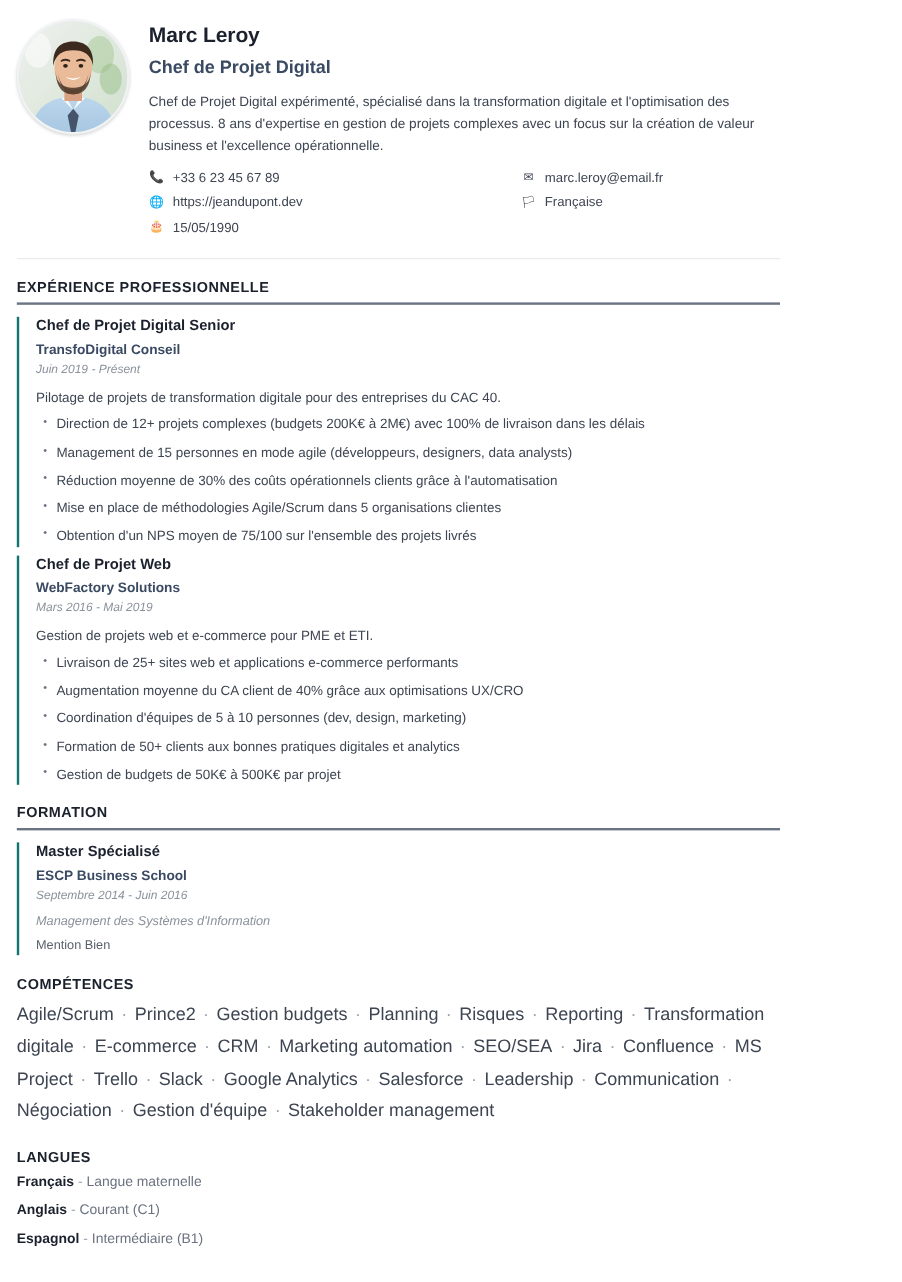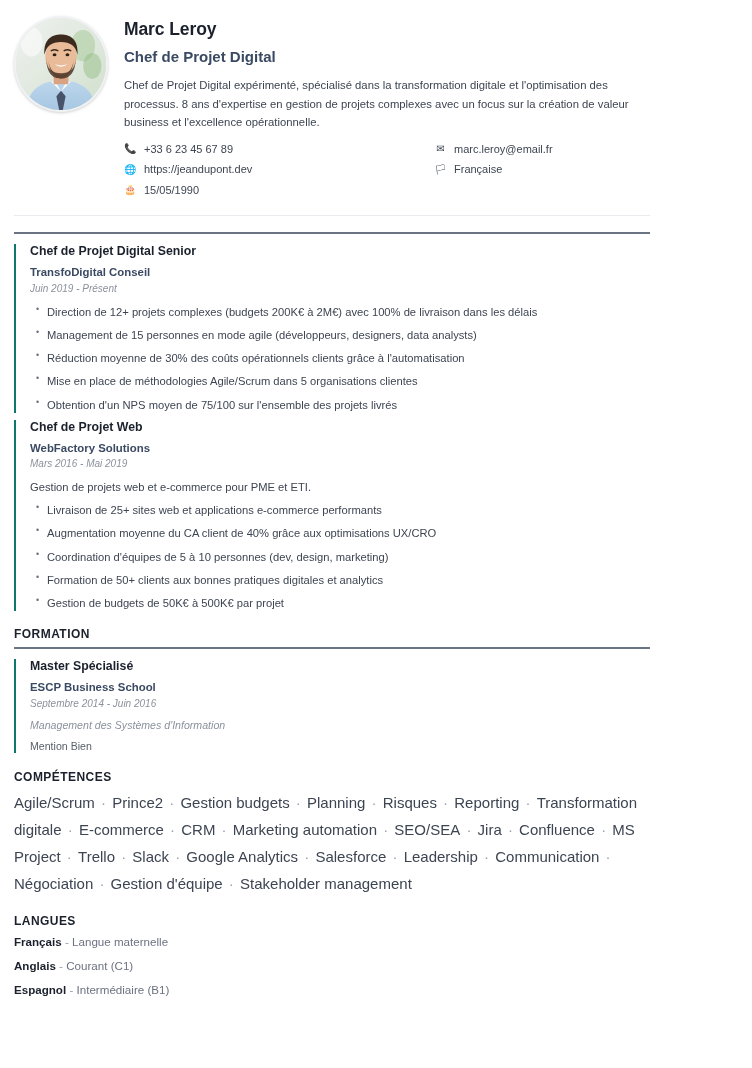--- a/index.html
+++ b/index.html
@@ -281,26 +281,28 @@
         <div class="contact-item">
           <span class="cicon">🎂</span>
           <span>15/05/1990</span>
         </div>
       </div>
     </div>
   </div>
   <div class="head-divider"></div>
 
   <div class="section">
+    <div class="section-title">EXPÉRIENCE PROFESSIONNELLE</div>
     <div class="section-rule"></div>
 
     <div class="entry">
       <div class="entry-title">Chef de Projet Digital Senior</div>
       <div class="entry-org">TransfoDigital Conseil</div>
       <div class="entry-dates">Juin 2019 - Présent</div>
+      <p class="entry-desc">Pilotage de projets de transformation digitale pour des entreprises du CAC 40.</p>
       <ul class="bullets">
         <li>Direction de 12+ projets complexes (budgets 200K€ à 2M€) avec 100% de livraison dans les délais</li>
         <li>Management de 15 personnes en mode agile (développeurs, designers, data analysts)</li>
         <li>Réduction moyenne de 30% des coûts opérationnels clients grâce à l'automatisation</li>
         <li>Mise en place de méthodologies Agile/Scrum dans 5 organisations clientes</li>
         <li>Obtention d'un NPS moyen de 75/100 sur l'ensemble des projets livrés</li>
       </ul>
     </div>
 
     <div class="entry">

